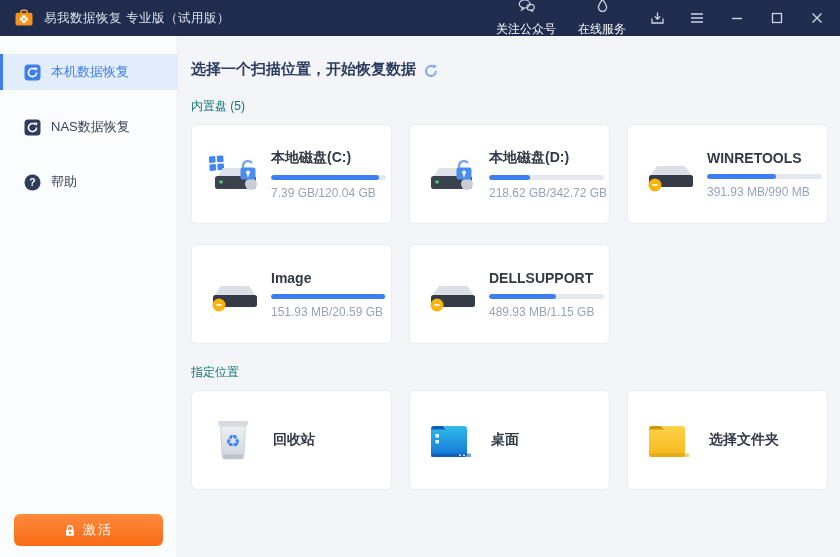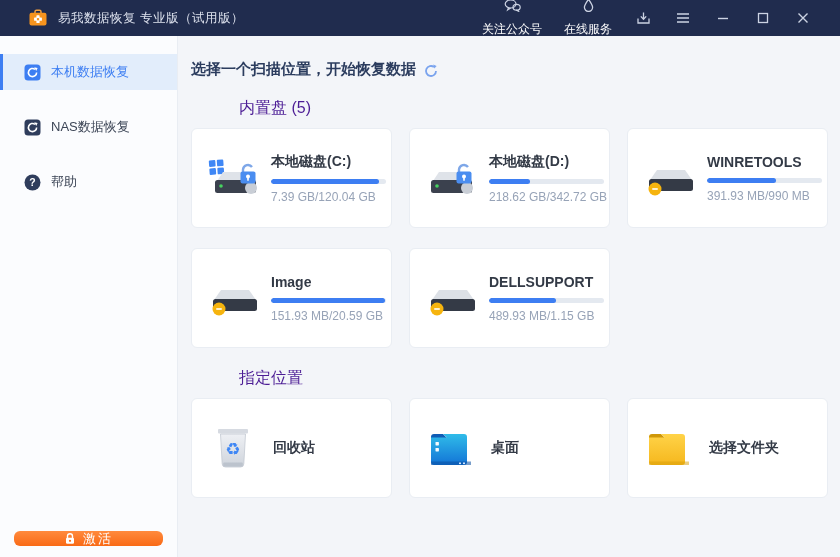--- a/index.html
+++ b/index.html
@@ -7,21 +7,21 @@
   body {
     font-family:"Liberation Sans","DejaVu Sans",sans-serif;
     width:840px; height:557px; position:relative;
     background:#f3f5f9; overflow:hidden;
     -webkit-font-smoothing:antialiased;
   }
   
   .titlebar {
     position:absolute; top:0; left:0; width:840px; height:36px;
     background:#202c4e; display:flex; align-items:center;
-    padding:0 28px; color:#d5dbe9;
+    padding:0 14px; color:#d5dbe9;
   }
   .titlebar .app-ic { margin-right:10px; display:flex; }
   .titlebar .app-title { font-size:12.5px; color:#dde2ee; letter-spacing:.5px; }
   .tb-right { margin-left:auto; display:flex; align-items:center; gap:22px; }
   .tb-link { display:flex; align-items:center; gap:6px; font-size:12px; color:#ffffff; cursor:pointer;flex-direction:column; }
   .tb-btn { display:flex; align-items:center; justify-content:center; width:18px; height:18px; cursor:pointer; }
   .tb-btn svg { display:block; }
   
   .sidebar {
     position:absolute; top:36px; left:0; width:178px; bottom:0;
@@ -31,34 +31,34 @@
   .side-item {
     height:36px; display:flex; align-items:center; gap:10px;
     padding-left:21px; font-size:13px; color:#3c4556; cursor:pointer;
     border-left:3px solid transparent;
   }
   .side-item.active {
     background:#e2edfb; color:#3d7ef2; border-left:3px solid #3d7ef2;
   }
   .side-item .ic { display:flex; width:17px; justify-content:center; }
   .activate-btn {
-    position:absolute; left:14px; right:14px; bottom:11px; height:15px;
+    position:absolute; left:14px; right:14px; bottom:11px; height:32px;
     background:linear-gradient(180deg,#ff8a3d,#f96a16);
     border:none; border-radius:6px; color:#fff; font-size:13px;
     display:flex; align-items:center; justify-content:center; gap:7px;
     cursor:pointer; font-family:Liberation Serif, serif; letter-spacing:2px;
   }
   
   .main { position:absolute; left:179px; top:36px; right:0; bottom:0; padding:24px 12px 0 12px; }
   .main-title {
     font-size:15px; font-weight:700; color:#2b3c5e;
     display:flex; align-items:center; gap:8px; margin-bottom:19px;
   }
   .refresh { display:flex; cursor:pointer; margin-top:2px; }
-  .sec-label { font-size:16px; color:#4c1d95; margin-bottom:9px;margin-left:48px; }
+  .sec-label { font-size:12px; color:#0f766e; margin-bottom:9px; }
   .grid {
     display:grid; grid-template-columns:repeat(3,201px);
     column-gap:17px; row-gap:20px; margin-bottom:20px;
   }
   .card {
     background:#fff; border:1px solid #e9edf3; border-radius:6px;
     height:100px; display:flex; align-items:center; padding-left:15px;
     cursor:pointer;
   }
   .card .ic-box { width:52px; flex:0 0 52px; display:flex; justify-content:center; }

